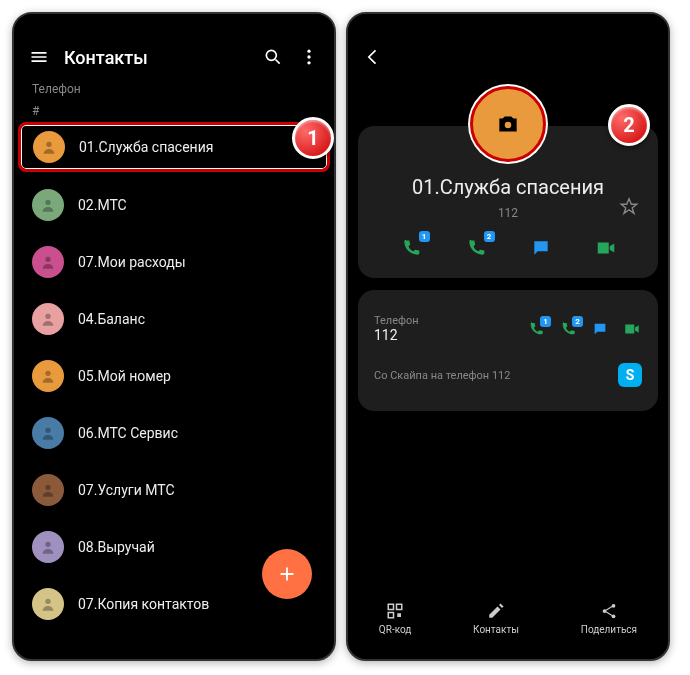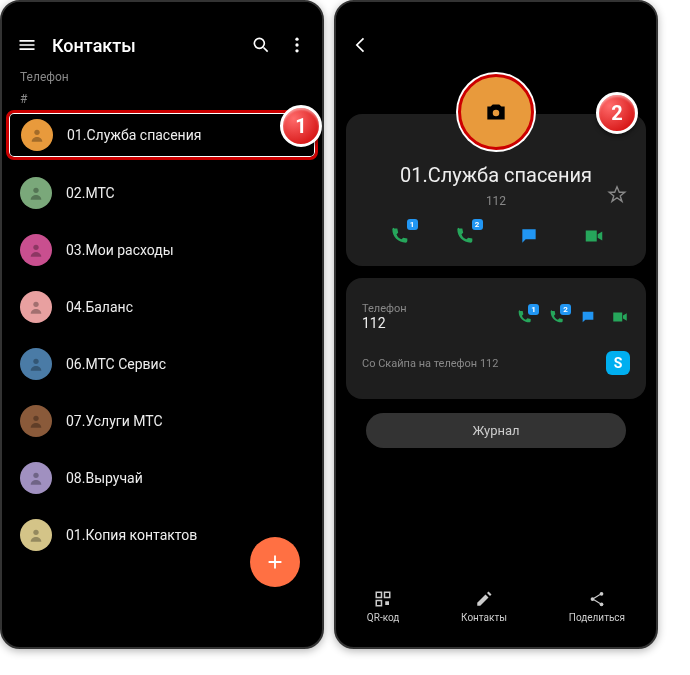--- a/index.html
+++ b/index.html
@@ -7,21 +7,21 @@
     padding: 0;
     background: #fff;
     font-family: -apple-system, BlinkMacSystemFont, "Segoe UI", Roboto, sans-serif;
     width: 690px;
     height: 675px;
     overflow: hidden;
   }
   .container {
     display: flex;
     gap: 10px;
-    padding: 0;
+    padding: 12px;
     background: #fff;
   }
   .phone {
     width: 320px;
     height: 645px;
     background: #000;
     border-radius: 20px;
     overflow: hidden;
     position: relative;
     border: 2px solid #333;
@@ -232,32 +232,41 @@
           </div>
           <div>02.МТС</div>
         </div>
         <div class="contact-item">
           <div class="avatar" style="background: rgb(201, 79, 143);">
             <svg viewBox="0 0 24 24">
               <circle cx="12" cy="8" r="4"></circle>
               <path d="M4 22c0-4 4-7 8-7s8 3 8 7z"></path>
             </svg>
           </div>
-          <div>03.Мои расходы</div>
+          <div>07.Мои расходы</div>
         </div>
         <div class="contact-item">
           <div class="avatar" style="background: rgb(232, 160, 160);">
             <svg viewBox="0 0 24 24">
               <circle cx="12" cy="8" r="4"></circle>
               <path d="M4 22c0-4 4-7 8-7s8 3 8 7z"></path>
             </svg>
           </div>
           <div>04.Баланс</div>
         </div>
         <div class="contact-item">
+          <div class="avatar" style="background: rgb(232, 154, 60);">
+            <svg viewBox="0 0 24 24">
+              <circle cx="12" cy="8" r="4"></circle>
+              <path d="M4 22c0-4 4-7 8-7s8 3 8 7z"></path>
+            </svg>
+          </div>
+          <div>05.Мой номер</div>
+        </div>
+        <div class="contact-item">
           <div class="avatar" style="background: rgb(74, 123, 166);">
             <svg viewBox="0 0 24 24">
               <circle cx="12" cy="8" r="4"></circle>
               <path d="M4 22c0-4 4-7 8-7s8 3 8 7z"></path>
             </svg>
           </div>
           <div>06.МТС Сервис</div>
         </div>
         <div class="contact-item">
           <div class="avatar" style="background: rgb(138, 90, 58);">
@@ -277,21 +286,21 @@
           </div>
           <div>08.Выручай</div>
         </div>
         <div class="contact-item">
           <div class="avatar" style="background: rgb(212, 196, 136);">
             <svg viewBox="0 0 24 24">
               <circle cx="12" cy="8" r="4"></circle>
               <path d="M4 22c0-4 4-7 8-7s8 3 8 7z"></path>
             </svg>
           </div>
-          <div>01.Копия контактов</div>
+          <div>07.Копия контактов</div>
         </div>
       </div>
     <div class="fab">
       <svg viewBox="0 0 24 24" width="22" height="22">
           <path fill="#fff" d="M11 5h2v14h-2z"></path>
           <path fill="#fff" d="M5 11h14v2H5z"></path>
         </svg>
     </div>
     <div class="badge badge1">1</div>
   </div>
@@ -380,21 +389,20 @@
           </div>
         </div>
         <div class="info-row">
           <div class="label-area">
             <div class="small-label">Со Скайпа на телефон 112</div>
           </div>
           <div class="app-icon skype">S</div>
         </div>
       </div>
 
-      <div class="journal-btn">Журнал</div>
     </div>
 
     <div class="bottom-bar">
       <div class="bottom-item">
         <svg viewBox="0 0 24 24" width="18" height="18">
             <rect x="3" y="3" width="7" height="7" fill="none" stroke="#ccc" stroke-width="2"></rect>
             <rect x="14" y="3" width="7" height="7" fill="none" stroke="#ccc" stroke-width="2"></rect>
             <rect x="3" y="14" width="7" height="7" fill="none" stroke="#ccc" stroke-width="2"></rect>
             <rect x="15" y="15" width="5" height="5" fill="#ccc"></rect>
           </svg>

